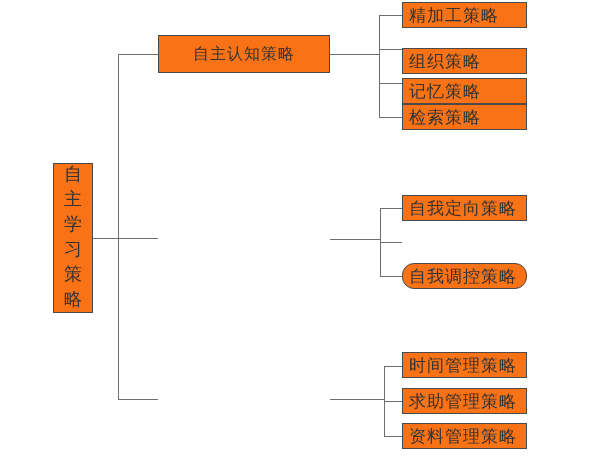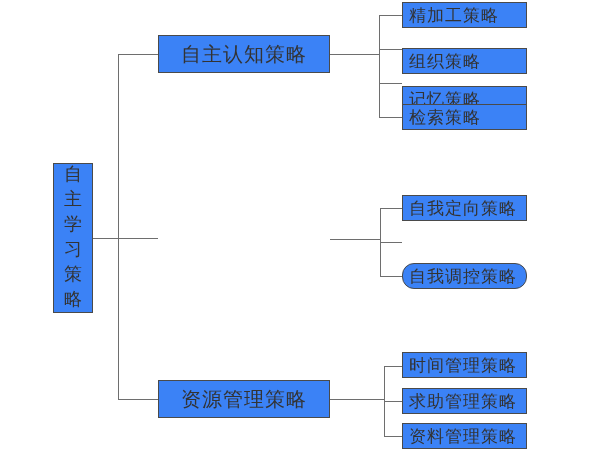--- a/index.html
+++ b/index.html
@@ -13,40 +13,40 @@
     height: 456px;
     background: #ffffff;
     font-family: "Liberation Serif", "DejaVu Serif", serif;
     color: #333333;
     overflow: hidden;
   }
   .node {
     position: absolute;
     box-sizing: border-box;
     border: 1px solid #4a4a4a;
-    background: #3b82f6;
+    background: #f97316;
     display: flex;
     align-items: center;
   }
   .root-node {
     left: 53px; top: 163px; width: 40px; height: 150px;
     justify-content: center;
     align-items: flex-end;
   }
   .root-label {
     width: 20px;
     font-size: 18px;
     line-height: 25px;
     text-align: center;
     word-break: break-all;
   }
   .mid-node {
     left: 158px; width: 172px; height: 38px;
     justify-content: center;
-    font-size: 20px;
+    font-size: 16px;
     letter-spacing: 1px;
   }
   .leaf-node {
     left: 402px; width: 125px; height: 26px;
     justify-content: flex-start;
     padding-left: 6px;
     font-size: 17px;
     letter-spacing: 1px;
   }
   .hline, .vline {
@@ -85,31 +85,28 @@
   <div class="hline" style="left:384px; top:401px; width:18px;"></div>
   <div class="hline" style="left:384px; top:436px; width:18px;"></div>
 
   <div class="node root-node">
     <div class="root-label">自主学习策略</div>
   </div>
 
   <div class="node mid-node" style="top:35px;">
     <span>自主认知策略</span>
   </div>
-  <div class="node mid-node" style="top:380px;">
-    <span>资源管理策略</span>
-  </div>
 
   <div class="node leaf-node" style="top:2px;">
     <span>精加工策略</span>
   </div>
   <div class="node leaf-node" style="top:48px;">
     <span>组织策略</span>
   </div>
-  <div class="node leaf-node" style="top:86px;">
+  <div class="node leaf-node" style="top:78px;">
     <span>记忆策略</span>
   </div>
   <div class="node leaf-node" style="top:104px;">
     <span>检索策略</span>
   </div>
 
   <div class="node leaf-node" style="top:195px;">
     <span>自我定向策略</span>
   </div>
   <div class="node leaf-node" style="top:263px;border-radius:12px;">

